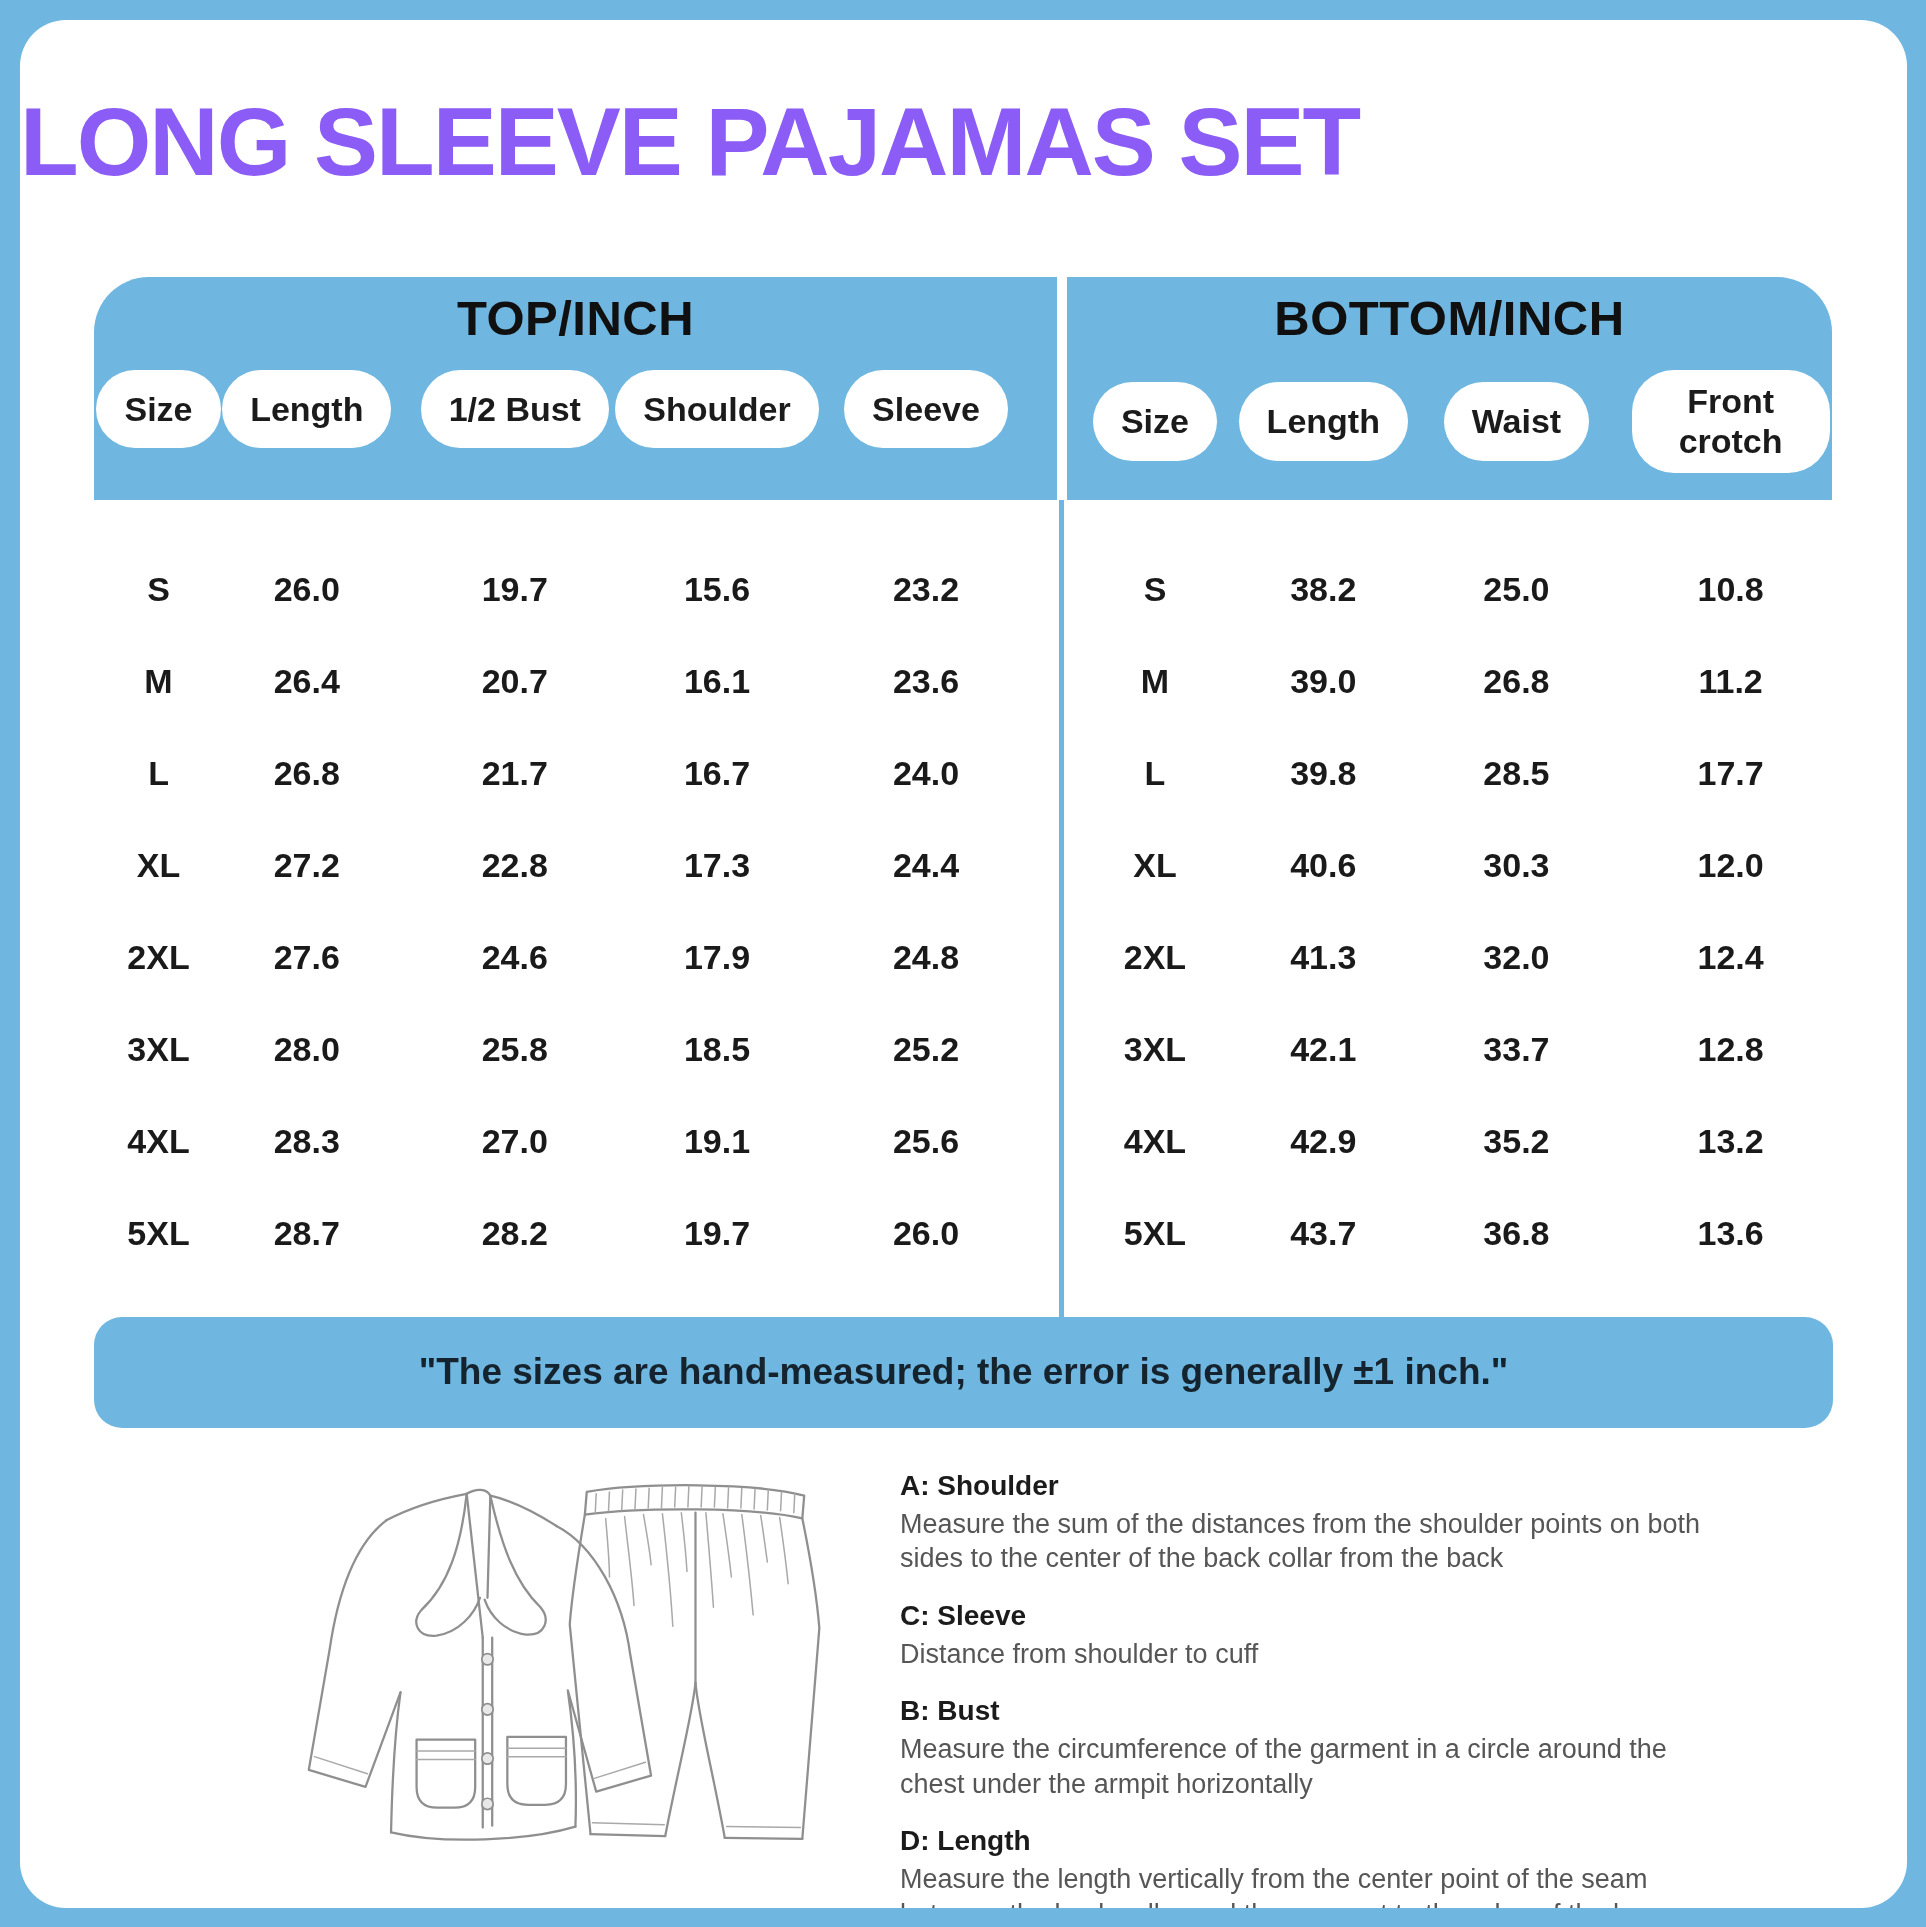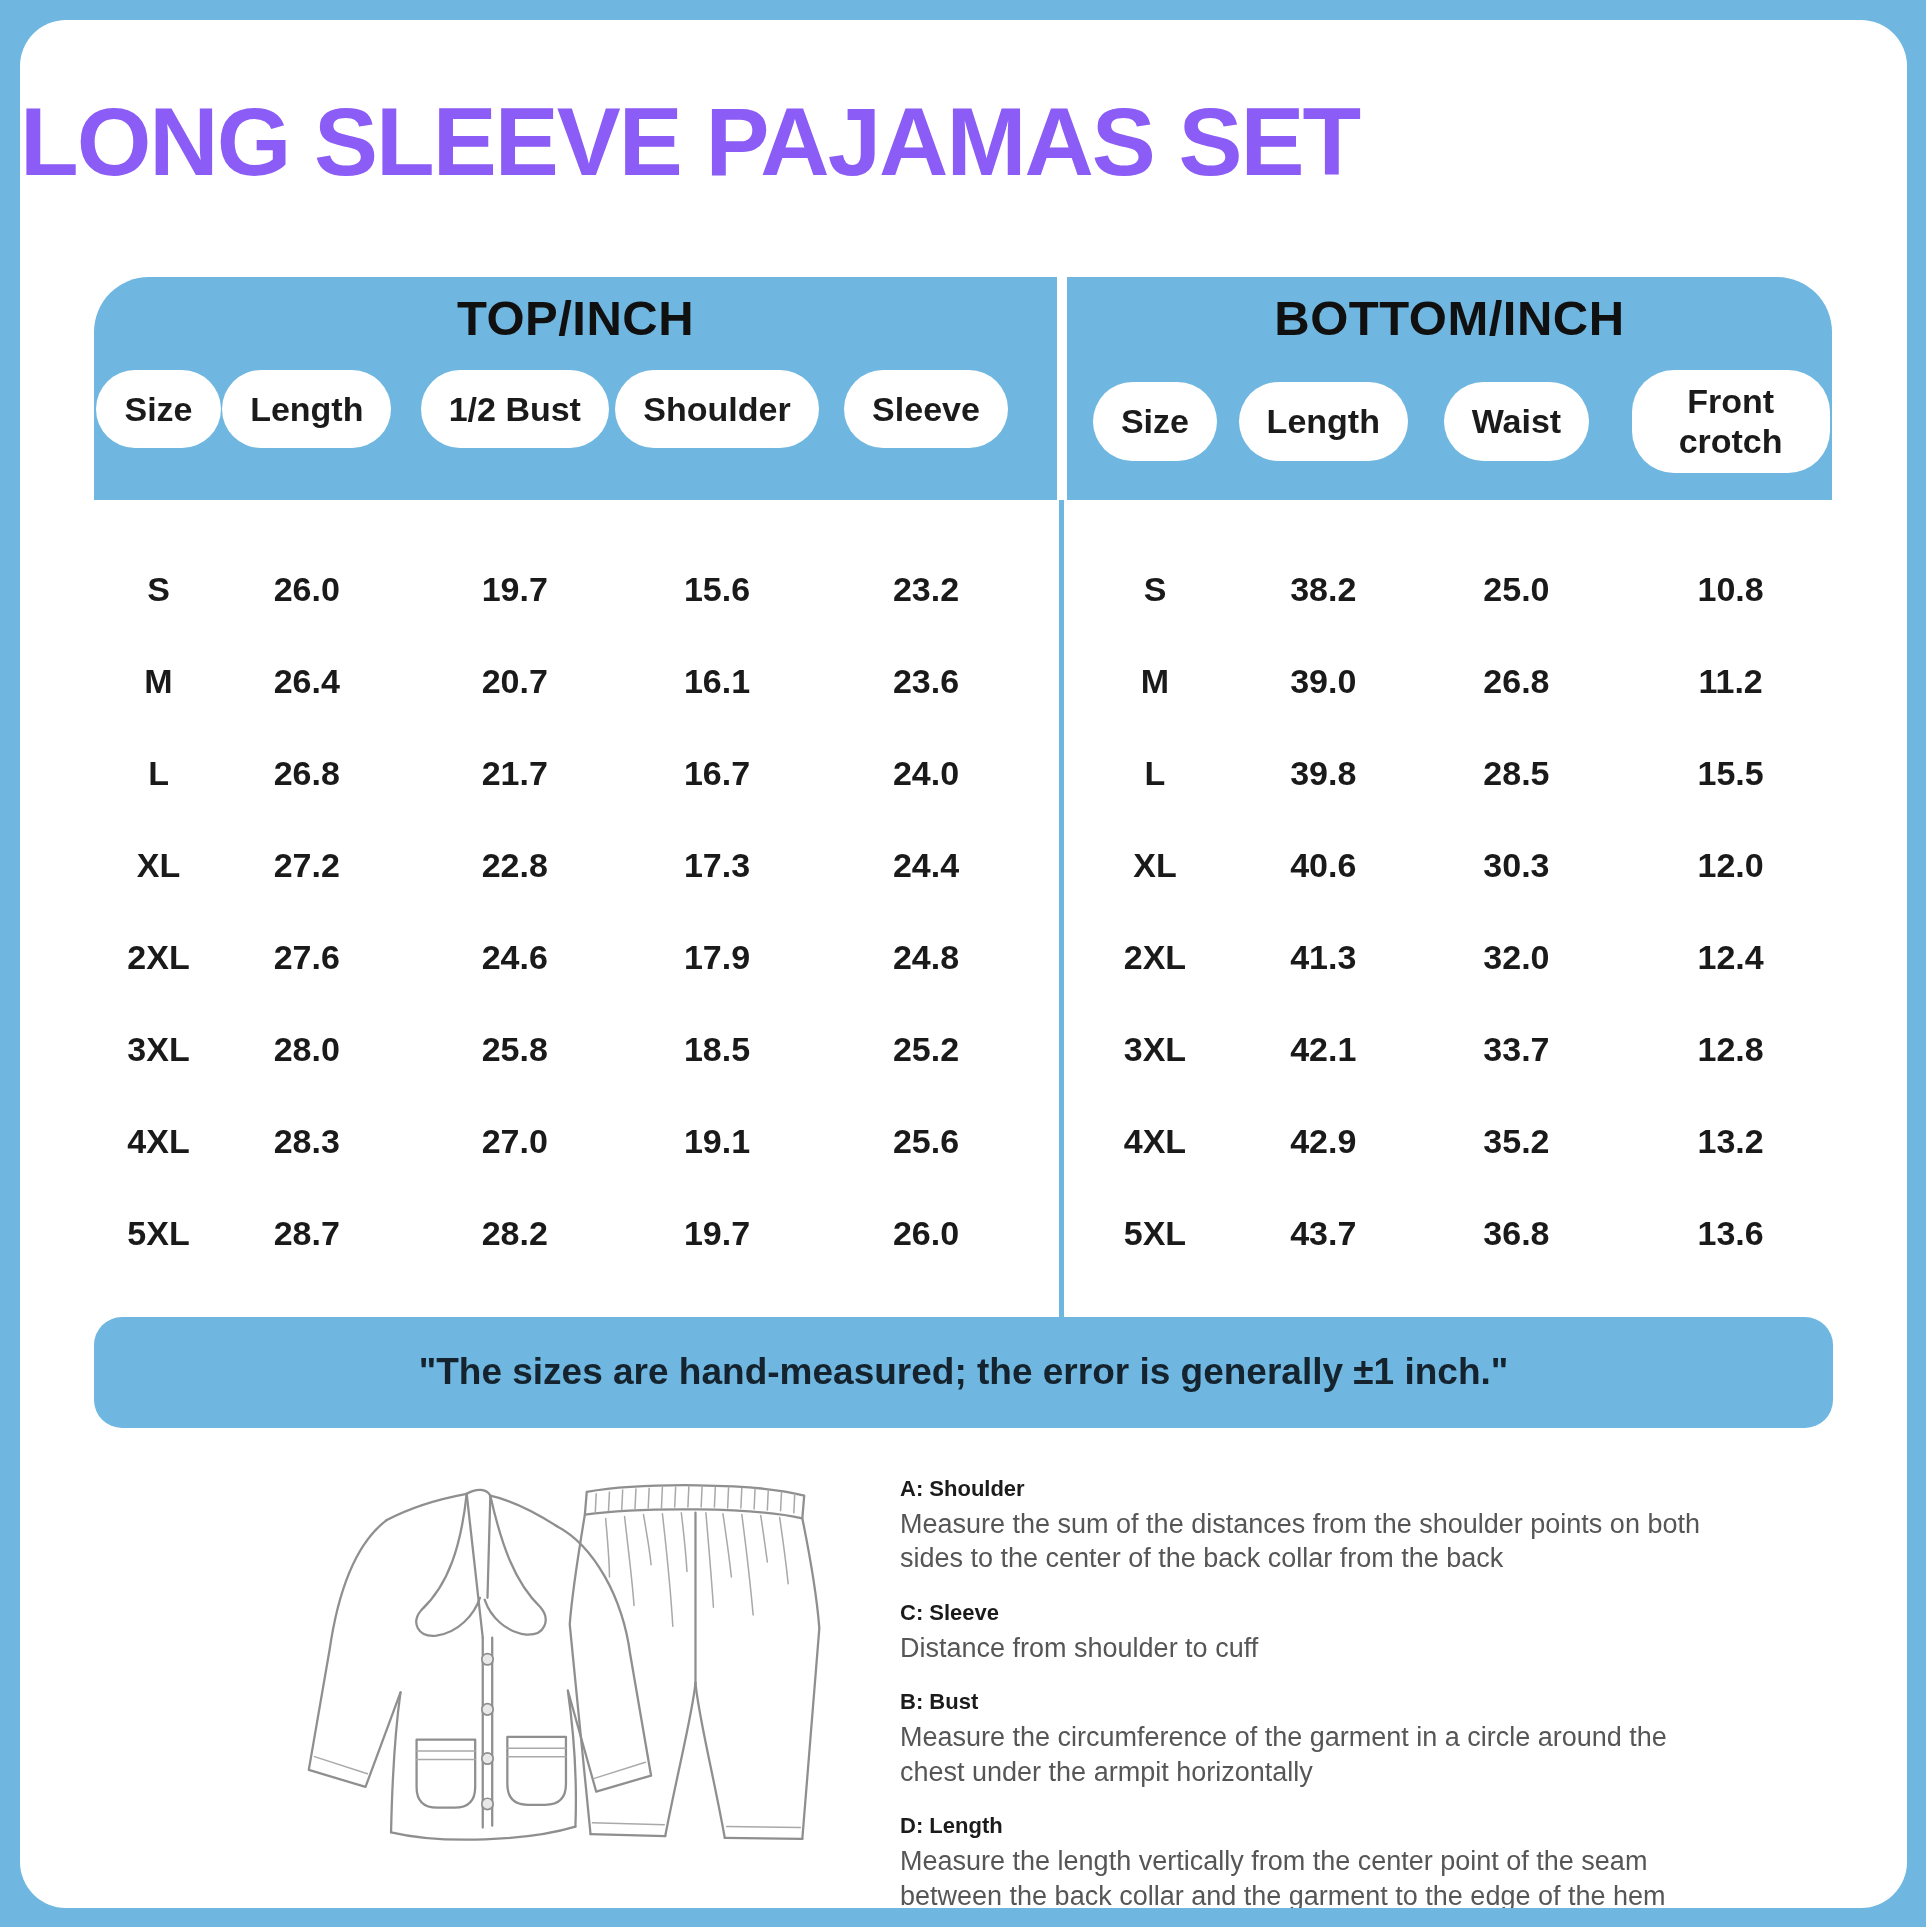--- a/index.html
+++ b/index.html
@@ -56,21 +56,21 @@
   .note {
     margin:0 74px; height:111px;
     background:#6FB7E0; border-radius:28px;
     display:flex; align-items:center; justify-content:center;
     font-size:37px; font-weight:700; color:#14232e;
   }
   .guide { display:flex; margin:28px 0 0 252px; }
   .illustration { width:569px; height:416px; flex:none; }
   .guide-text { margin-left:59px; width:802px; padding-top:8px; }
   .guide-item { margin-bottom:24px; }
-  .guide-item h3 { margin:12px 0 5px 0; font-size:22px; font-weight:700; color:#1b1b1b; }
+  .guide-item h3 { margin:6px 0 5px 0; font-size:28px; font-weight:700; color:#1b1b1b; }
   .guide-item p  { margin:0; font-size:27px; color:#565656; line-height:1.28; }
   svg .ln  { fill:none; stroke:#8f8f8f; stroke-width:2.4; stroke-linecap:round; stroke-linejoin:round; }
   svg .ln2 { fill:none; stroke:#a9a9a9; stroke-width:1.6; stroke-linecap:round; }
   svg .btn { fill:#e8e8e8; stroke:#8f8f8f; stroke-width:1.8; }
 </style>
 </head>
 <body>
 
 <div class="frame">
 
@@ -170,21 +170,21 @@
         <div class="trow cols-bottom">
           <span>M</span>
           <span>39.0</span>
           <span>26.8</span>
           <span>11.2</span>
         </div>
         <div class="trow cols-bottom">
           <span>L</span>
           <span>39.8</span>
           <span>28.5</span>
-          <span>15.5</span>
+          <span>17.7</span>
         </div>
         <div class="trow cols-bottom">
           <span>XL</span>
           <span>40.6</span>
           <span>30.3</span>
           <span>12.0</span>
         </div>
         <div class="trow cols-bottom">
           <span>2XL</span>
           <span>41.3</span>

